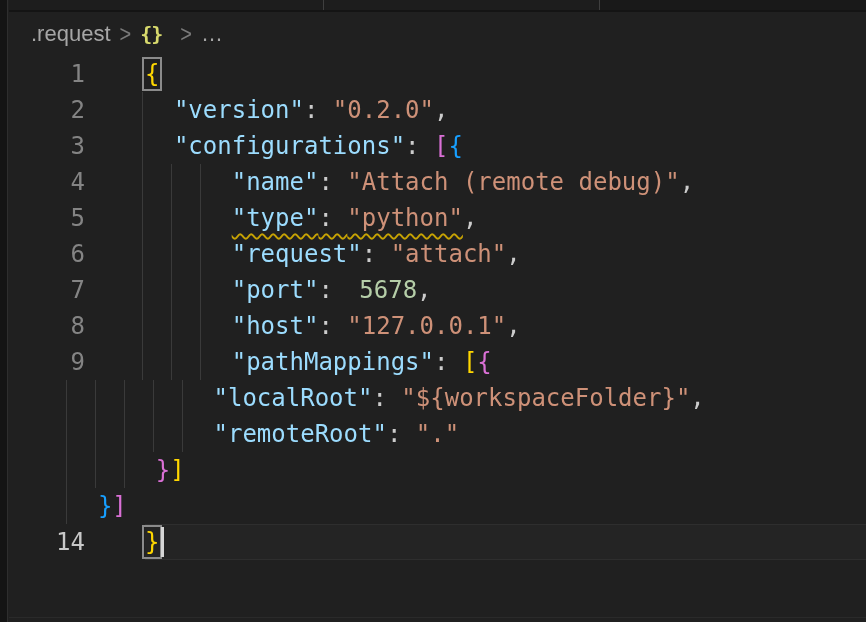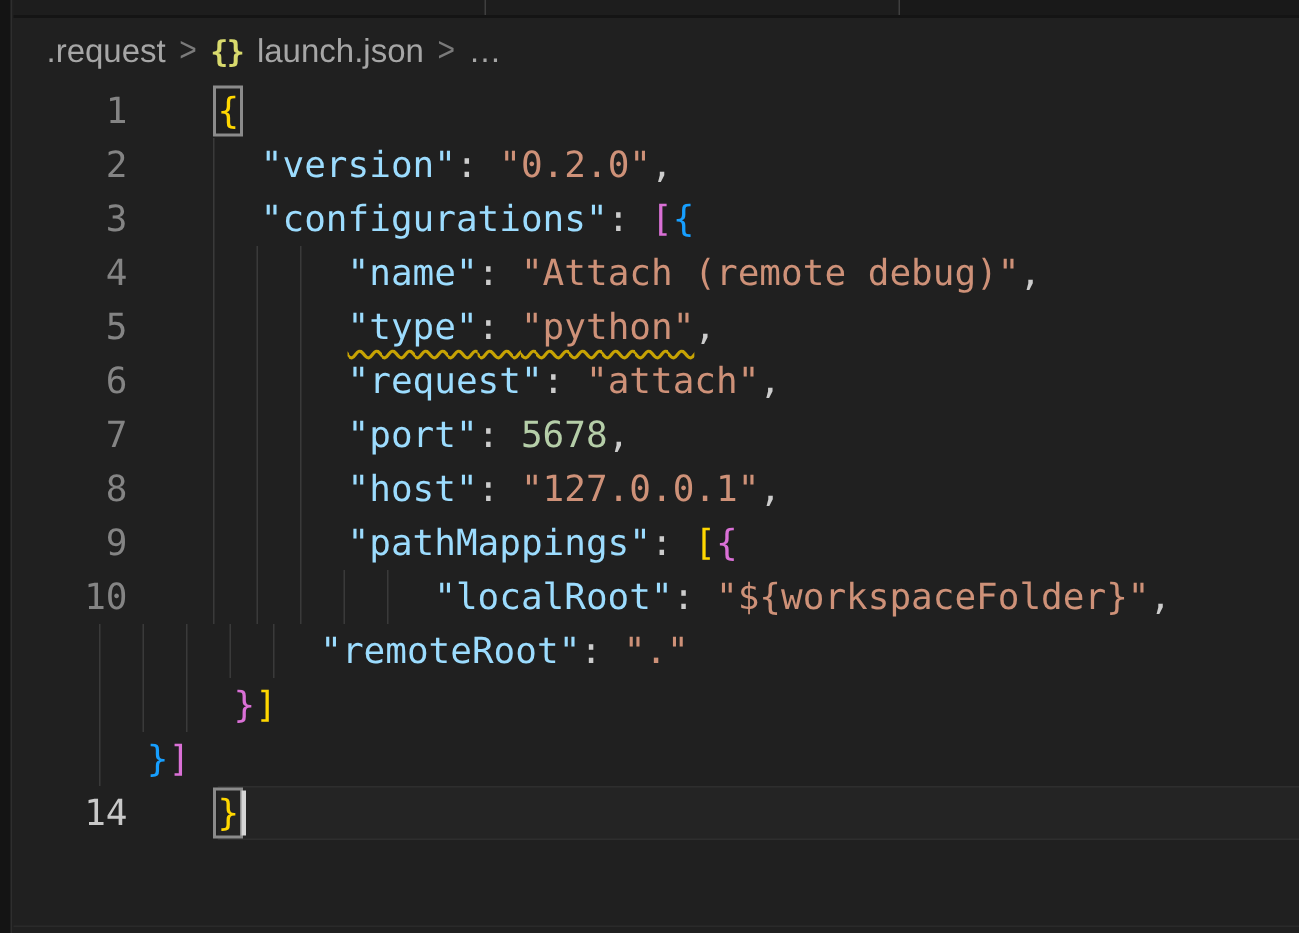--- a/index.html
+++ b/index.html
@@ -82,21 +82,21 @@
     box-shadow: inset 0 1px 0 var(--current_line_border, #2e2e2e),
                 inset 0 -1px 0 var(--current_line_border, #2e2e2e);
   }
   .guide {
     position: absolute; top: 0; bottom: 0; width: 1px;
     background: var(--indent_guide, #3a3a3a);
   }
   .content span { white-space: pre; }
   .tok-key    { color: var(--key, #9cdcfe); }
   .tok-str    { color: var(--string, #ce9178); }
-  .tok-num    { color: var(--number, #b5cea8); }
+  .tok-num    { color: var(--number, #b5cea8); margin-left: 12px; }
   .tok-punct  { color: var(--punct, #cccccc); }
   .tok-b1     { color: var(--bracket1, #ffd700); }
   .tok-b2     { color: var(--bracket2, #da70d6); }
   .tok-b3     { color: var(--bracket3, #179fff); }
   .match {
     outline: 2px solid var(--match_border, #8b8b8b);
     outline-offset: 1px;
   }
   .squiggle {
     text-decoration: underline;
@@ -129,21 +129,20 @@
   <div class="tab-div"></div>
   <div class="tab-seg seg2"></div>
   <div class="tab-div"></div>
   <div class="tab-seg seg3"></div>
 </div>
 
 <div class="breadcrumbs">
   <span class="crumb">.request</span>
   <span class="chev">&gt;</span>
   <span class="jsonicon">{}</span>
-  <span class="crumb">launch.json</span>
   <span class="chev">&gt;</span>
   <span class="crumb">…</span>
 </div>
 
 <div class="editor">
   <div id="code-lines">
       <div class="row">
         <div class="ln">1</div>
         <div class="code"><span class="content" style="padding-left: 0ch;"><span class="tok-b1 match">{</span></span></div>
       </div>
@@ -173,21 +172,20 @@
       </div>
       <div class="row">
         <div class="ln">8</div>
         <div class="code"><span class="guide" style="left: calc(0ch - 3px);"></span><span class="guide" style="left: calc(2ch - 3px);"></span><span class="guide" style="left: calc(4ch - 3px);"></span><span class="content" style="padding-left: 6ch;"><span class="tok-key">"host"</span><span class="tok-punct">: </span><span class="tok-str">"127.0.0.1"</span><span class="tok-punct">,</span></span></div>
       </div>
       <div class="row">
         <div class="ln">9</div>
         <div class="code"><span class="guide" style="left: calc(0ch - 3px);"></span><span class="guide" style="left: calc(2ch - 3px);"></span><span class="guide" style="left: calc(4ch - 3px);"></span><span class="content" style="padding-left: 6ch;"><span class="tok-key">"pathMappings"</span><span class="tok-punct">: </span><span class="tok-b1">[</span><span class="tok-b2">{</span></span></div>
       </div>
       <div class="row">
-        <div class="ln">10</div>
         <div class="code"><span class="guide" style="left: calc(0ch - 3px);"></span><span class="guide" style="left: calc(2ch - 3px);"></span><span class="guide" style="left: calc(4ch - 3px);"></span><span class="guide" style="left: calc(6ch - 3px);"></span><span class="guide" style="left: calc(8ch - 3px);"></span><span class="content" style="padding-left: 10ch;"><span class="tok-key">"localRoot"</span><span class="tok-punct">: </span><span class="tok-str">"${workspaceFolder}"</span><span class="tok-punct">,</span></span></div>
       </div>
       <div class="row">
         <div class="code"><span class="guide" style="left: calc(0ch - 3px);"></span><span class="guide" style="left: calc(2ch - 3px);"></span><span class="guide" style="left: calc(4ch - 3px);"></span><span class="guide" style="left: calc(6ch - 3px);"></span><span class="guide" style="left: calc(8ch - 3px);"></span><span class="content" style="padding-left: 10ch;"><span class="tok-key">"remoteRoot"</span><span class="tok-punct">: </span><span class="tok-str">"."</span></span></div>
       </div>
       <div class="row">
         <div class="code"><span class="guide" style="left: calc(0ch - 3px);"></span><span class="guide" style="left: calc(2ch - 3px);"></span><span class="guide" style="left: calc(4ch - 3px);"></span><span class="content" style="padding-left: 6ch;"><span class="tok-b2">}</span><span class="tok-b1">]</span></span></div>
       </div>
       <div class="row">
         <div class="code"><span class="guide" style="left: calc(0ch - 3px);"></span><span class="content" style="padding-left: 2ch;"><span class="tok-b3">}</span><span class="tok-b2">]</span></span></div>

